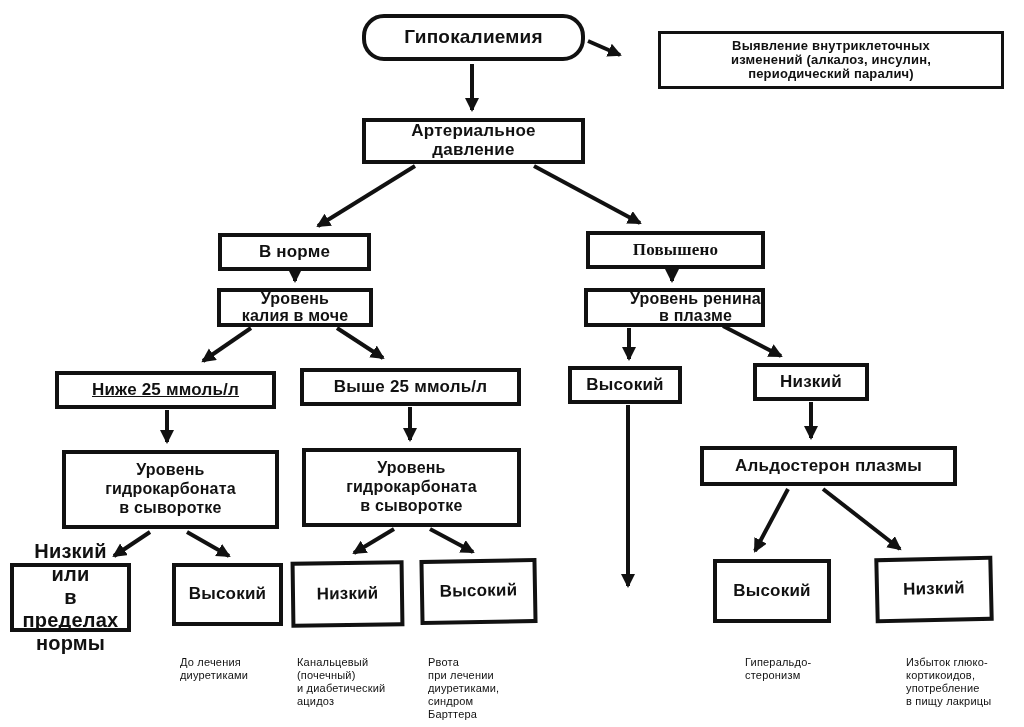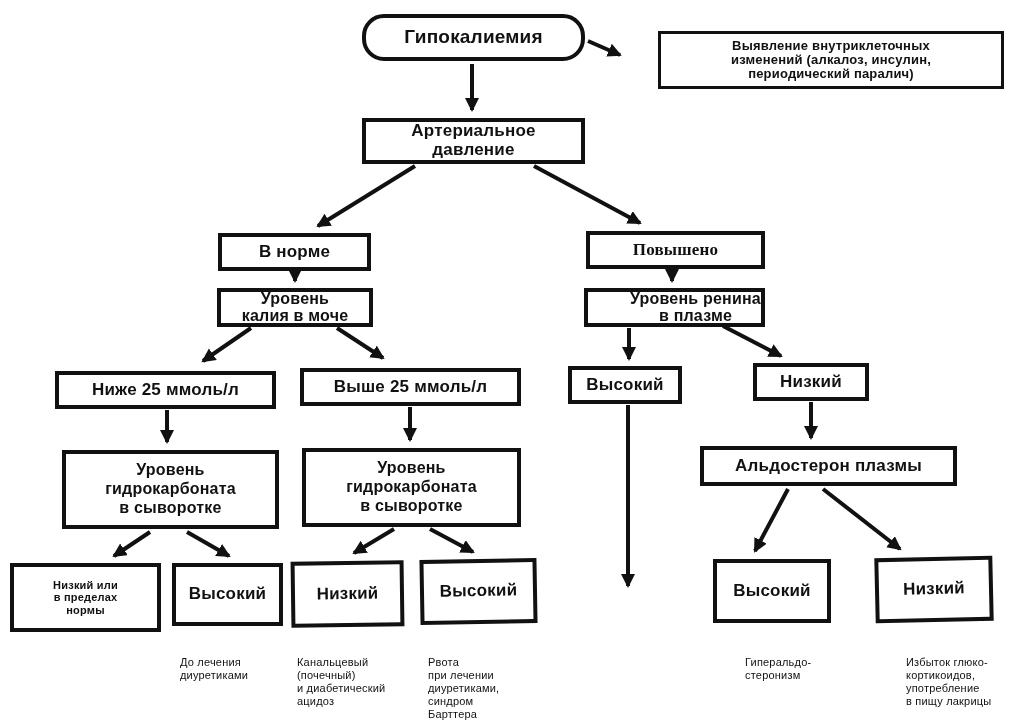--- a/index.html
+++ b/index.html
@@ -24,28 +24,28 @@
     text-align:left;letter-spacing:.2px;
   }
   
   #n-hypokalemia{left:362px;top:14px;width:223px;height:47px;font-size:19px;border-radius:22px;}
   #n-intracellular{left:630px;top:31px;width:346px;height:58px;border-width:3px;font-size:13px;line-height:1.06;margin-left:28px;}
   #n-arterial{left:362px;top:118px;width:223px;height:46px;line-height:1.1;}
   #n-normal-bp{left:218px;top:233px;width:153px;height:38px;}
   #n-urine-k{left:217px;top:288px;width:156px;height:39px;font-size:16px;line-height:1.02;}
   #n-elevated-bp{left:586px;top:231px;width:179px;height:38px;font-family:Liberation Serif, serif;}
   #n-renin{left:584px;top:288px;width:181px;height:39px;font-size:16px;line-height:1.02;padding-left:42px;}
-  #n-below25{left:55px;top:371px;width:221px;height:38px;}
+  #n-below25{left:55px;top:371px;width:221px;height:38px;text-decoration:underline;}
   #n-above25{left:300px;top:368px;width:221px;height:38px;}
   #n-renin-high{left:568px;top:366px;width:114px;height:38px;}
   #n-renin-low{left:753px;top:363px;width:116px;height:38px;}
   #n-bicarb-left{left:62px;top:450px;width:217px;height:79px;font-size:16px;line-height:1.18;}
   #n-bicarb-right{left:302px;top:448px;width:219px;height:79px;font-size:16px;line-height:1.18;}
   #n-aldosterone{left:700px;top:446px;width:257px;height:40px;}
-  #n-bl-low{left:10px;top:563px;width:151px;height:69px;font-size:11px;line-height:1.15;}
+  #n-bl-low{left:10px;top:563px;width:121px;height:69px;font-size:20px;line-height:1.15;}
   #n-bl-high{left:172px;top:563px;width:111px;height:63px;}
   #n-br-low{left:291px;top:561px;width:113px;height:66px;transform:rotate(-.8deg);}
   #n-br-high{left:420px;top:559px;width:117px;height:65px;transform:rotate(-1deg);}
   #n-ald-high{left:713px;top:559px;width:118px;height:64px;}
   #n-ald-low{left:875px;top:557px;width:118px;height:65px;transform:rotate(-1.3deg);}
   
   #f-0{left:180px;top:656px;}
   #f-1{left:297px;top:656px;}
   #f-2{left:428px;top:656px;}
   #f-3{left:570px;top:656px;}

